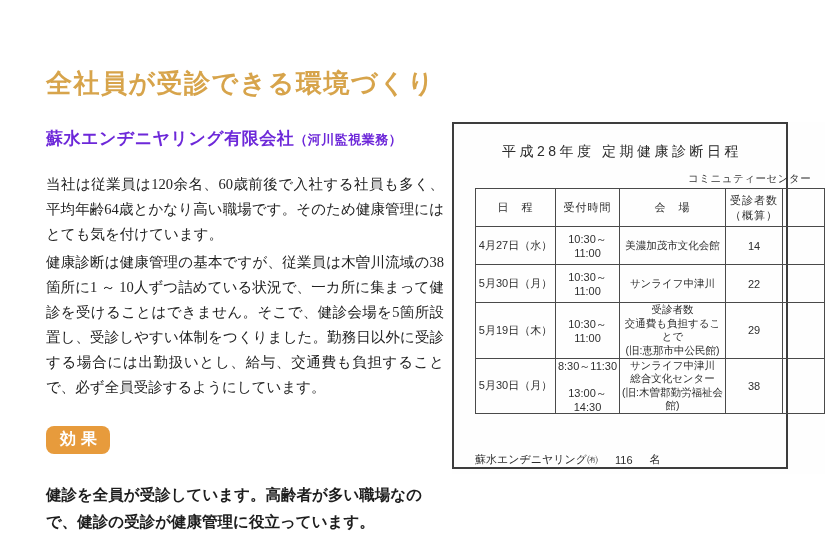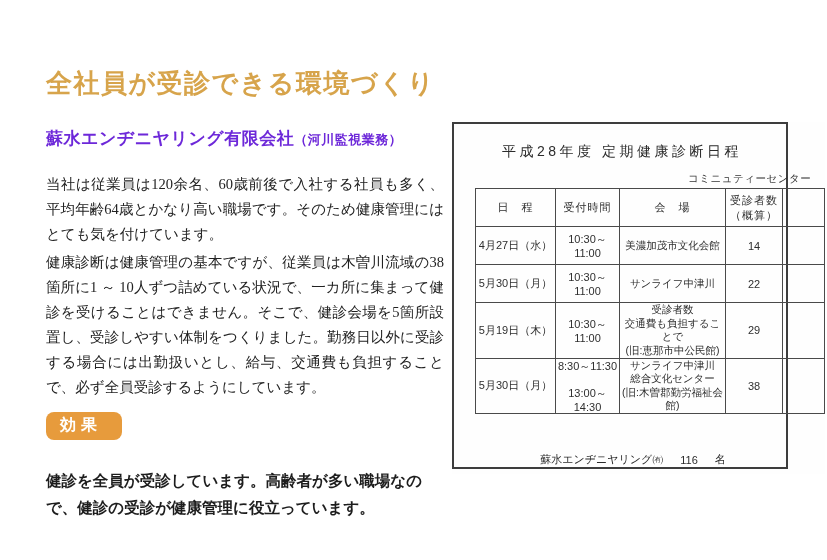--- a/index.html
+++ b/index.html
@@ -25,23 +25,23 @@
     font-family:"Liberation Sans",sans-serif;
   }
   .company-line{margin-top:28px;font-size:17px;font-weight:bold;color:#6d28d9;letter-spacing:.5px}
   .company-note{font-size:13px;font-weight:bold}
   .body-text{
     margin-top:22px;font-size:14.5px;line-height:1.72;color:var(--ink);
     text-align:justify;font-family:"Liberation Serif",serif;
   }
   .body-text + .body-text{margin-top:3px}
   .effect-badge{
-    display:inline-block;margin-top:12px;
+    display:inline-block;margin-top:26px;
     background:var(--badge);color:#fff;font-weight:bold;font-size:16px;
-    letter-spacing:5px;padding:3px 20px 4px 14px;border-radius:8px;
+    letter-spacing:5px;padding:3px 8px 4px 14px;border-radius:8px;
   }
   .effect-text{
     margin-top:27px;font-size:15.5px;font-weight:bold;line-height:1.75;color:#1d1d1d;
   }
 
   
   .scan{
     position:absolute;left:452px;top:122px;width:373px;height:352px;
     overflow:hidden;background:#fefefe;color:var(--scan-ink);
   }
@@ -65,21 +65,21 @@
   .schedule thead tr{height:38px}
   .schedule thead th{font-size:11px;line-height:1.3;letter-spacing:1px}
   .schedule tbody tr:nth-child(-n+3){height:38px}
   .schedule tbody tr:nth-child(4){height:50px}
   .schedule tbody tr:nth-child(5){height:57px}
   .schedule td{font-size:11px}
   .schedule td.c1 div+div{margin-top:12px}
   .schedule td.c2{font-size:10.5px;line-height:1.3}
   .doc-footer{
     position:absolute;left:23px;top:330px;width:316px;height:15px;
-    display:flex;justify-content:center;align-items:center;gap:17px;
+    display:flex;justify-content:flex-start;align-items:center;gap:17px;
     font-size:11px;color:#2b2b2b;white-space:nowrap;
   }
 </style>
 </head>
 <body>
 
 <div class="page">
 
   <section class="left-col">
     <h1 class="page-title">全社員が受診できる環境づくり</h1>

